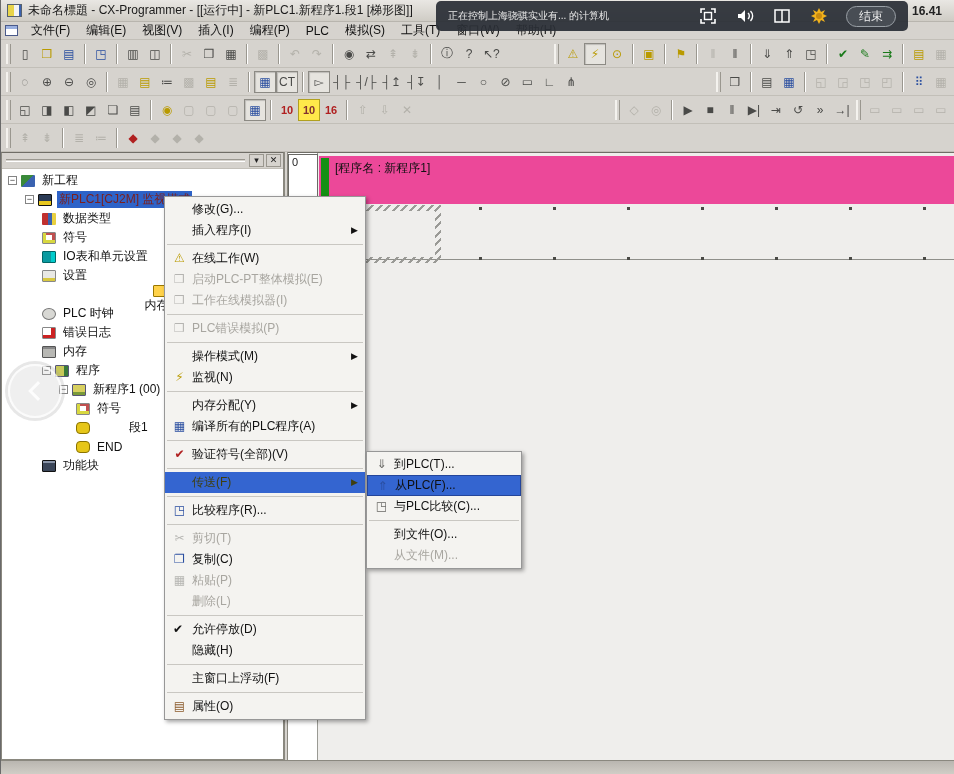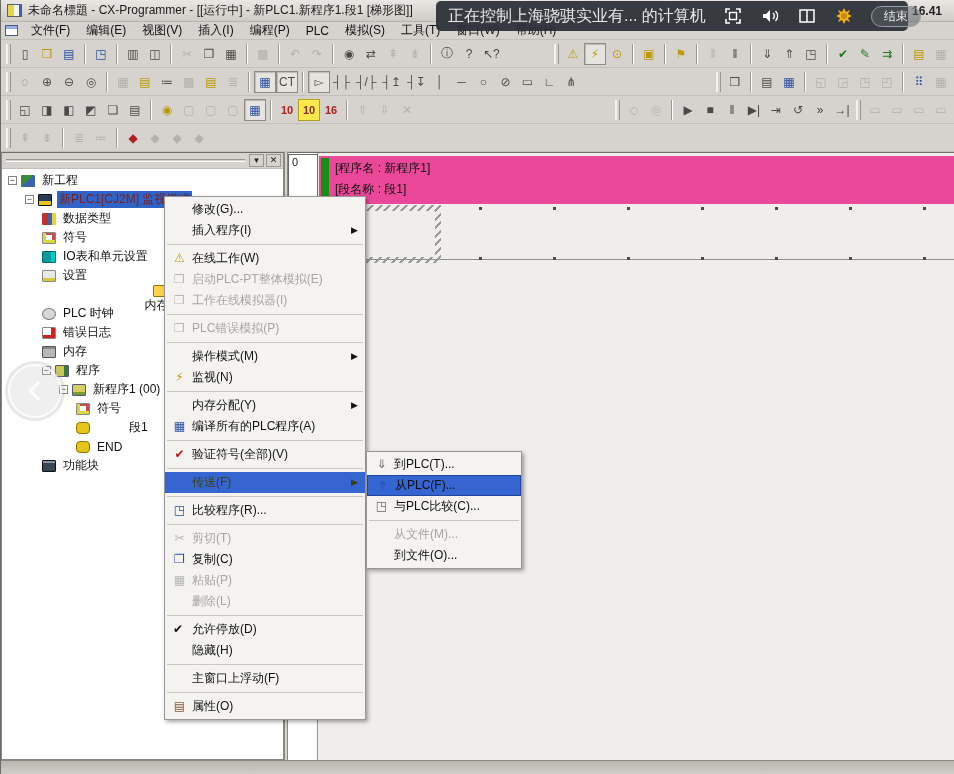--- a/index.html
+++ b/index.html
@@ -83,21 +83,21 @@
   .ctx-ico.d { opacity:.45; }
   .ctx-arrow { position:absolute; right:7px; top:0; font-size:9px; }
   .ctx-check { position:absolute; left:8px; top:0; font-size:12px; color:#111; }
   .i-y{color:#b99a00;} .i-b{color:#2a4ea0;} .i-r{color:#b02020;} .i-gy{color:#6a6a66;} .i-br{color:#8a5a2a;}
 
   .submenu { position:absolute; left:365px; top:451px; width:156px; background:#f4f3f0; border:1px solid #979797; box-shadow:2px 2px 4px rgba(0,0,0,.35); z-index:41; padding:2px 0; }
   .submenu .ctx-item.hl { color:#101010; border:1px solid #24459a; line-height:19px; }
 
   
   .remote-overlay { position:absolute; left:435px; top:1px; width:472px; height:30px; background:rgba(42,46,54,.93); border-radius:5px; display:flex; align-items:center; padding:0 12px; gap:17px; z-index:60; }
-  .ro-text { color:#e8e8e8; font-size:16px; white-space:nowrap; flex:1; }
+  .ro-text { color:#e8e8e8; font-size:10px; white-space:nowrap; flex:1; }
   .ro-ic { width:20px; height:20px; flex:none; display:block; }
   .ro-end { color:#eee; border:1px solid #9aa0a6; border-radius:11px; padding:1px 12px; font-size:12px; white-space:nowrap; background:rgba(90,95,104,.5); }
 
   .circle-nav { position:absolute; left:7px; top:364px; width:54px; height:54px; border-radius:50%; border:2px solid rgba(255,255,255,.75); background:rgba(190,190,190,.25); box-shadow:0 0 0 3px rgba(160,160,160,.25); z-index:50; display:flex; align-items:center; justify-content:center; }
   .chev { width:14px; height:14px; border-left:3px solid rgba(255,255,255,.85); border-bottom:3px solid rgba(255,255,255,.85); transform:rotate(45deg); margin-left:6px; }
 </style>
 </head>
 <body>
 
 <div class="app">
@@ -353,21 +353,20 @@
     </div>
     <div class="splitter"></div>
     <div class="ladder" id="ladder">
       <div class="gutter"></div>
       <div class="gutter-cell">
         <span>0</span>
       </div>
       <div class="banner">
         <span class="greenbar"></span>
         <div class="banner-line">[程序名 : 新程序1]</div>
-        <div class="banner-line">[段名称 : 段1]</div>
       </div>
       <div class="hatch">
           <div class="hatch-inner"></div>
         </div>
       <div class="rung-line"></div>
     <div class="dot" style="left: 191px; top: 54px;"></div>
         <div class="dot" style="left: 265px; top: 54px;"></div>
         <div class="dot" style="left: 339px; top: 54px;"></div>
         <div class="dot" style="left: 413px; top: 54px;"></div>
         <div class="dot" style="left: 487px; top: 54px;"></div>
@@ -417,22 +416,22 @@
       <div class="ctx-sep"></div>
       <div class="ctx-item"><span>主窗口上浮动(F)</span></div>
       <div class="ctx-sep"></div>
       <div class="ctx-item"><span>属性(O)</span><span class="ctx-ico i-br">▤</span></div>
     </div>
   <div class="submenu" id="submenu">
       <div class="ctx-item"><span>到PLC(T)...</span><span class="ctx-ico i-gy">⇓</span></div>
       <div class="ctx-item hl"><span>从PLC(F)...</span><span class="ctx-ico i-b">⇑</span></div>
       <div class="ctx-item"><span>与PLC比较(C)...</span><span class="ctx-ico i-gy">◳</span></div>
       <div class="ctx-sep"></div>
+      <div class="ctx-item"><span>到文件(O)...</span></div>
       <div class="ctx-item dis"><span>从文件(M)...</span></div>
-      <div class="ctx-item"><span>到文件(O)...</span></div>
     </div>
 
   <div class="circle-nav">
     <span class="chev"></span>
   </div>
 
   <div class="remote-overlay">
     <span class="ro-text">正在控制上海骁骐实业有... 的计算机</span>
     <svg class="ro-ic" viewBox="0 0 20 20">
         <path d="M3 7V3h4 M13 3h4v4 M17 13v4h-4 M7 17H3v-4" fill="none" stroke="#fff" stroke-width="1.6"></path>

